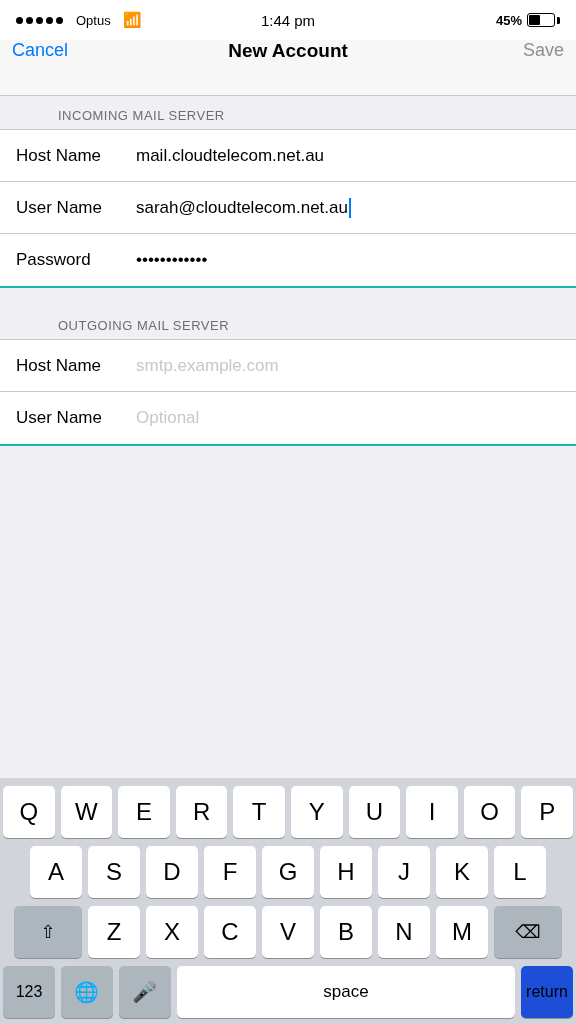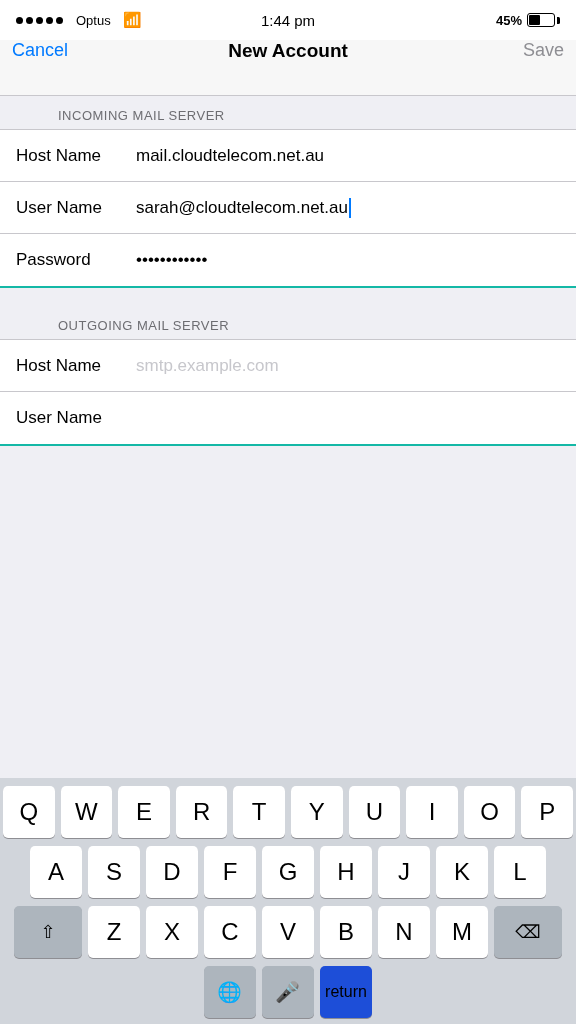--- a/index.html
+++ b/index.html
@@ -328,20 +328,21 @@
 <div class="section-header">OUTGOING MAIL SERVER</div>
 <div class="form-group">
 
   <div class="form-row">
     <span class="form-label">Host Name</span>
     <span class="form-input-placeholder">smtp.example.com</span>
   </div>
 
   <div class="form-row">
     <span class="form-label">User Name</span>
+    <span class="form-input-placeholder">Optional</span>
   </div>
 </div>
 
 <div class="keyboard">
 
   <div class="kb-row">
     <div class="kb-key">Q</div>
     <div class="kb-key">W</div>
     <div class="kb-key">E</div>
     <div class="kb-key">R</div>
@@ -371,17 +372,19 @@
     <div class="kb-key">X</div>
     <div class="kb-key">C</div>
     <div class="kb-key">V</div>
     <div class="kb-key">B</div>
     <div class="kb-key">N</div>
     <div class="kb-key">M</div>
     <div class="kb-key kb-key-dark kb-key-backspace" style="font-size:18px;">⌫</div>
   </div>
 
   <div class="kb-bottom-row">
+    <div class="kb-key kb-key-dark kb-key-123">123</div>
     <div class="kb-key kb-key-dark kb-key-globe" style="font-size:20px;">🌐</div>
     <div class="kb-key kb-key-dark kb-key-mic" style="font-size:20px;">🎤</div>
+    <div class="kb-key kb-key-space" style="max-width:9999px; font-size:17px;">space</div>
     <div class="kb-key kb-key-dark kb-key-return" style="font-size:16px;">return</div>
   </div>
 </div>
 
 </body></html>

